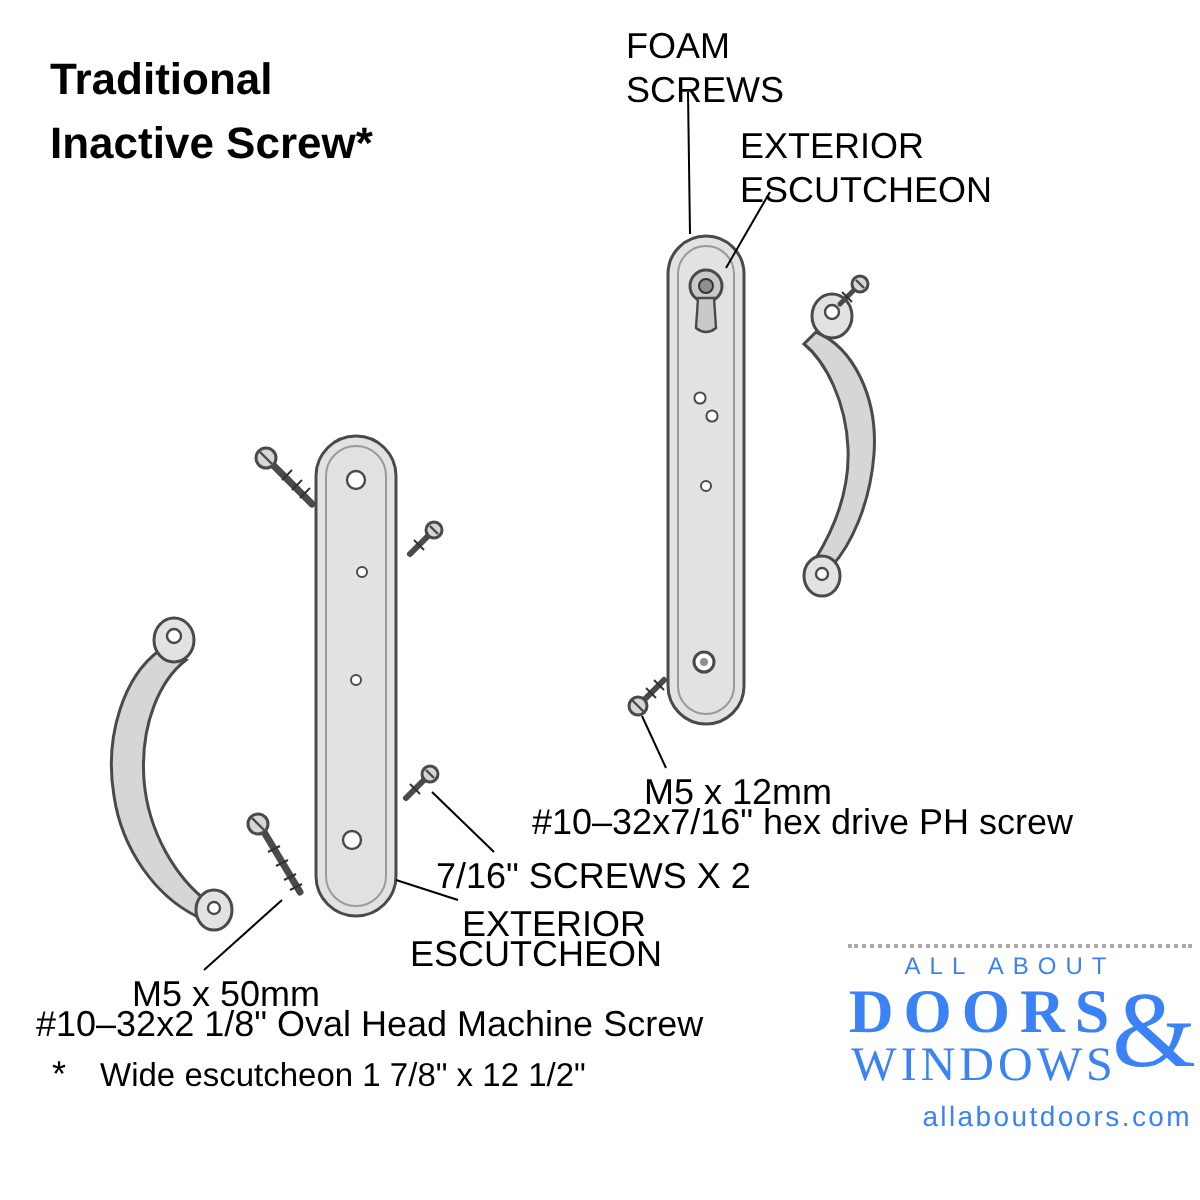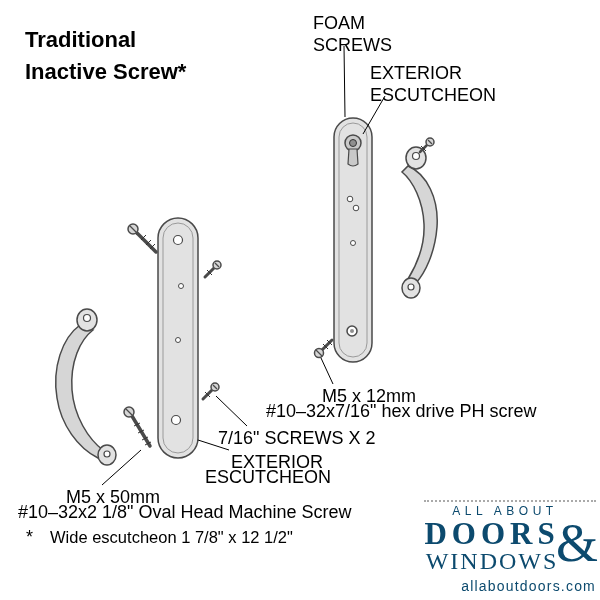--- a/index.html
+++ b/index.html
@@ -4,21 +4,21 @@
 <style>
   * { margin:0; padding:0; box-sizing:border-box; }
   html,body { width:600px; height:600px; background:#fff; font-family:"Liberation Sans", sans-serif; }
   .stage { position:relative; width:600px; height:600px; background:#fff; overflow:hidden; }
   .diagram-svg { position:absolute; left:0; top:0; }
   .title { position:absolute; left:25px; top:24px; width:245px; text-align:left;
            font-size:22px; font-weight:bold; line-height:1.45; color:#000; }
   .label { position:absolute; font-size:18px; line-height:1.2; color:#000; white-space:nowrap; }
   .footnote { position:absolute; left:26px; top:527px; font-size:16.5px; color:#000; white-space:nowrap; }
   .fn-star { font-size:18px; margin-right:17px; }
-  .logo { position:absolute; left:424px; top:472px; width:172px; color:#0c4a6e;margin-top:28px; }
+  .logo { position:absolute; left:424px; top:472px; width:172px; color:#3b82f6; }
   .logo-top { font-size:12px; letter-spacing:4.5px; text-align:center; padding-right:10px;
               border-top:2px dotted #aaa; border-bottom:0; padding-top:2px; }
   .logo-block { position:relative; padding-right:36px; text-align:center; margin-top:1px; }
   .logo-doors { font-family:"Liberation Serif", serif; font-size:31px; line-height:0.98; letter-spacing:5px;font-weight:bold; }
   .logo-windows { font-family:Liberation Serif, serif; font-size:24px; line-height:1.02; letter-spacing:2px; }
   .logo-amp { position:absolute; right:-2px; top:-3px; font-family:"Liberation Serif", serif;
               font-size:54px; line-height:1; }
   .logo-url { font-size:14px; letter-spacing:1.2px; text-align:right; margin-top:4px; }
 </style>
 </head>

